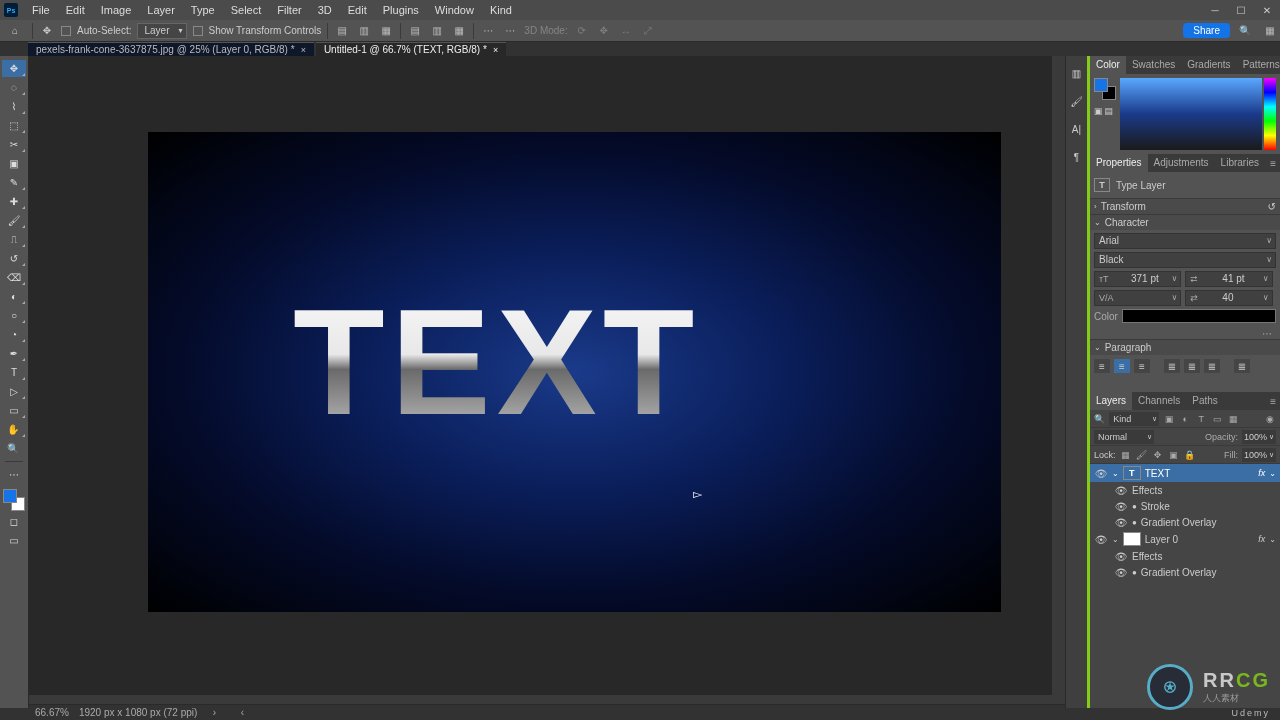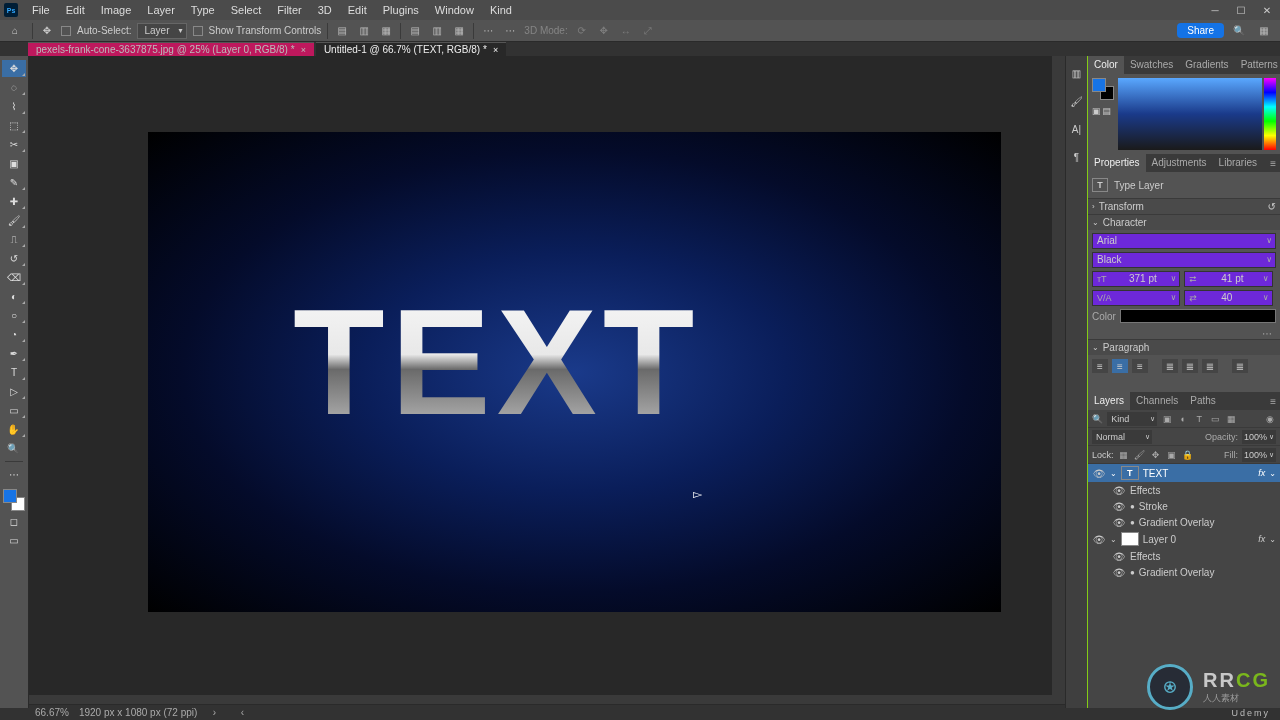--- a/index.html
+++ b/index.html
@@ -16,26 +16,26 @@
 .optionsbar { height: 22px; background: #535353; display: flex; align-items: center; padding: 0 4px; gap: 6px; border-bottom: 1px solid #2a2a2a; position: relative; }
 .optionsbar .home-icon { width: 22px; height: 18px; display: flex; align-items: center; justify-content: center; }
 .optionsbar .sep { width: 1px; height: 16px; background: #3a3a3a; }
 .optionsbar .cursor-icon { width: 16px; height: 16px; display: flex; align-items: center; justify-content: center; }
 .optionsbar .chk { width: 10px; height: 10px; border: 1px solid #888; display: inline-block; }
 .optionsbar .lbl { font-size: 10px; color: #ccc; }
 .optionsbar .dd { background: #454545; border: 1px solid #666; height: 16px; padding: 0 16px 0 6px; font-size: 10px; line-height: 14px; position: relative; }
 .optionsbar .dd::after { content: "▾"; position: absolute; right: 3px; top: 0; font-size: 8px; }
 .optionsbar .icon-btn { width: 16px; height: 16px; display: flex; align-items: center; justify-content: center; color: #bbb; }
 .optionsbar .icon-btn.disabled { opacity: .4; }
-.optionsbar .right { position: absolute; right: 8px; display: flex; align-items: center; gap: 8px; }
+.optionsbar .right { position: absolute; right: 2px; display: flex; align-items: center; gap: 8px; }
 .share-btn { background: #1473E6; color: #fff; padding: 2px 10px; border-radius: 4px; font-size: 10px; }
 
 
 .doctabs { height: 14px; background: #323232; display: flex; align-items: flex-end; padding-left: 28px; gap: 2px; font-size: 10px; }
-.doctab { background: #be185d; padding: 1px 8px; color: #bbb; border-top: 1px solid #555; display: flex; align-items: center; gap: 6px; }
+.doctab { background: #0f172a; padding: 1px 8px; color: #bbb; border-top: 1px solid #555; display: flex; align-items: center; gap: 6px; }
 .doctab.active { background: #282828; color: #eee; }
 .doctab .x { font-size: 9px; }
 
 
 .main { display: flex; height: 652px; }
 
 
 .tools { width: 29px; background: #535353; display: flex; flex-direction: column; align-items: center; padding-top: 4px; gap: 2px; border-right: 1px solid #2a2a2a; }
 .tool { width: 24px; height: 17px; display: flex; align-items: center; justify-content: center; color: #ddd; position: relative; }
 .tool.active { background: #3a6ea5; }
@@ -53,21 +53,21 @@
 .big-text .shadow { color: #0a1228; position: absolute; left: -12px; top: 8px; z-index: -1; transform: skewX(-8deg) scaleY(.85); filter: blur(.5px); }
 .cursor-mark { position: absolute; left: 545px; top: 355px; font-size: 12px; color: #fff; }
 .scroll-v { position: absolute; right: 0; top: 0; width: 13px; height: 100%; background: #3a3a3a; }
 .scroll-h { position: absolute; left: 0; bottom: 0; right: 13px; height: 13px; background: #3a3a3a; }
 
 
 .rdock { width: 22px; background: #3f3f3f; display: flex; flex-direction: column; align-items: center; gap: 14px; padding-top: 10px; border-left: 1px solid #2a2a2a; }
 .rdock .i { width: 14px; height: 14px; display: flex; align-items: center; justify-content: center; color: #ccc; }
 
 
-.rpanels { width: 193px; background: #535353; display: flex; flex-direction: column; border-left: 1px solid #84cc16; }
+.rpanels { width: 193px; background: #535353; display: flex; flex-direction: column; border-left: 3px solid #84cc16; }
 .tabrow { display: flex; background: #3a3a3a; height: 18px; align-items: center; }
 .tabrow .tab { padding: 0 6px; font-size: 10px; color: #aaa; line-height: 18px; }
 .tabrow .tab.active { background: #535353; color: #eee; }
 .tabrow .menu-ic { margin-left: auto; padding: 0 4px; color: #aaa; }
 .panel-body { background: #535353; padding: 4px; font-size: 10px; }
 
 
 .colorpanel { height: 72px; display: flex; gap: 2px; }
 .colorpanel .swatch { width: 24px; }
 .colorpanel .swatch .fgbg2 { width: 22px; height: 22px; position: relative; }
@@ -76,21 +76,21 @@
 .color-field { flex: 1; background: linear-gradient(to bottom, #5aa8ff 0%, #1a3a8a 50%, #1a1a1a 100%); position: relative; }
 .hue-strip { width: 12px; background: linear-gradient(to bottom, #ff00ff, #0000ff, #00ffff, #00ff00, #ffff00, #ff0000); }
 
 
 .prop-hdr { display: flex; align-items: center; gap: 6px; padding: 2px 0 6px; }
 .prop-hdr .T { width: 16px; height: 14px; border: 1px solid #888; display: flex; align-items: center; justify-content: center; font-weight: bold; font-size: 9px; }
 .prop-sec { background: #4a4a4a; border-top: 1px solid #3a3a3a; padding: 2px 4px; font-size: 10px; margin: 0 -4px; display: flex; align-items: center; gap: 4px; }
 .prop-sec .arrow { font-size: 8px; }
 .prop-sec .reset { margin-left: auto; font-size: 10px; }
 .field-row { display: flex; gap: 4px; margin: 3px 0; }
-.field { flex: 1; background: #6d28d9; border: 1px solid #333; height: 16px; font-size: 10px; padding: 0 4px; line-height: 14px; position: relative; }
+.field { flex: 1; background: #404040; border: 1px solid #333; height: 16px; font-size: 10px; padding: 0 4px; line-height: 14px; position: relative; }
 .field.dd::after { content: "∨"; position: absolute; right: 3px; top: 0; font-size: 8px; color: #aaa; }
 .field.half { flex: 0 0 48%; display: flex; align-items: center; gap: 20px; }
 .field.half .ic { width: 12px; font-size: 9px; color: #aaa; }
 .color-swatch { flex: 1; height: 14px; background: #000; border: 1px solid #777; }
 .ellipsis { text-align: right; color: #aaa; padding: 2px 4px 0; }
 .para-btns { display: flex; gap: 4px; padding: 4px 0; }
 .pbtn { width: 16px; height: 14px; background: #454545; display: flex; align-items: center; justify-content: center; }
 
 
 .layers-body { background: #454545; padding: 0; display: flex; flex-direction: column; }

